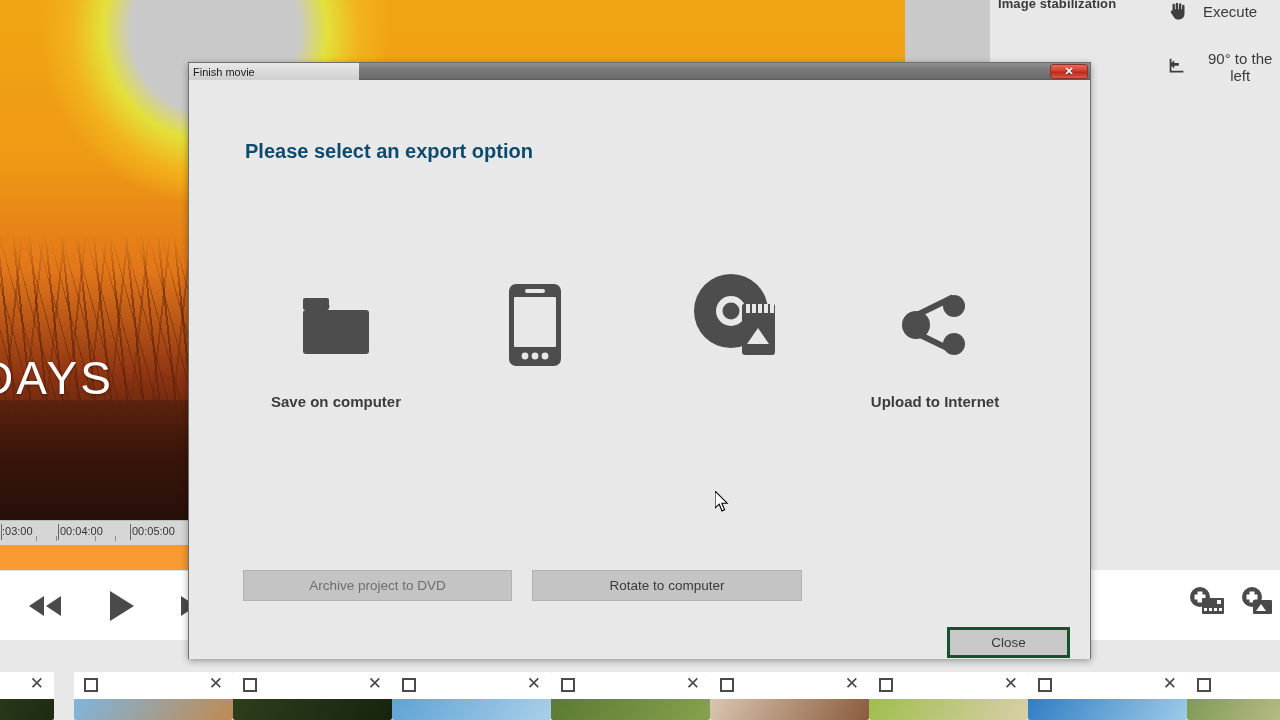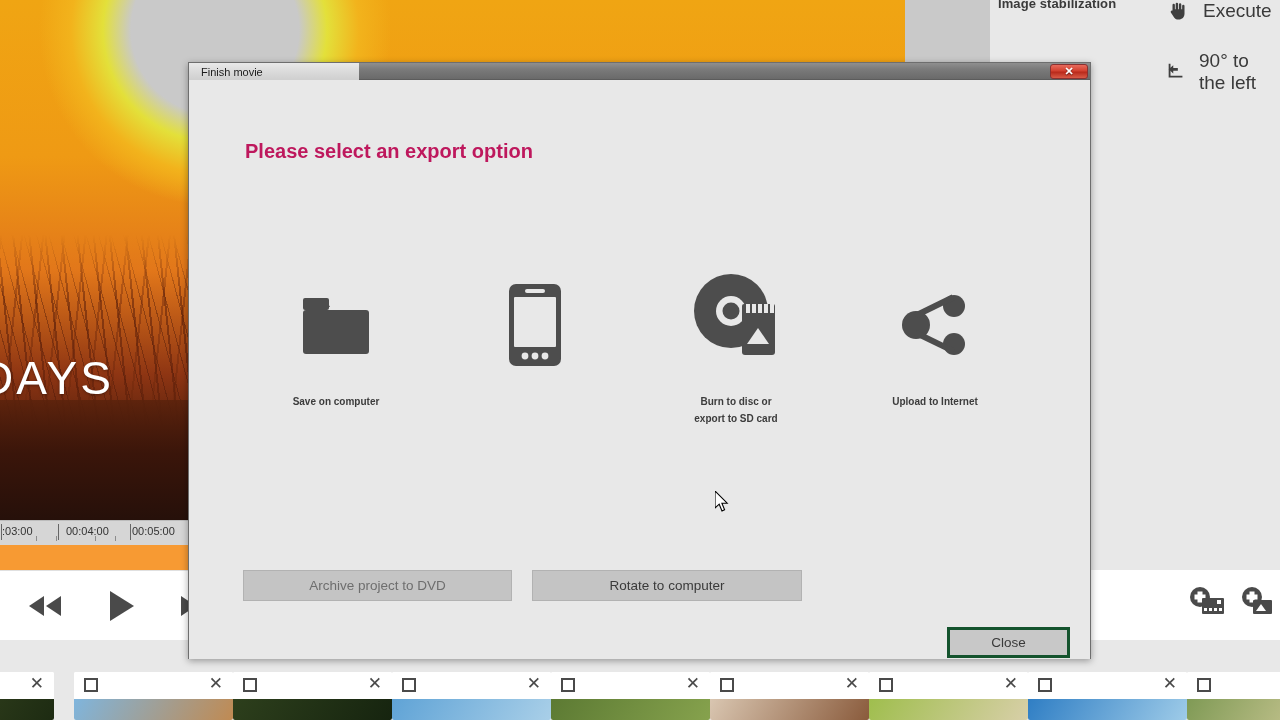--- a/index.html
+++ b/index.html
@@ -79,21 +79,21 @@
     background: #e8e8e8; padding: 0 0 0 0;
   }
   .rp-row { position: absolute; left: 0; width: 290px; }
   .rp-head {
     font-size: 13px; font-weight: bold; color: #3a3a3a; letter-spacing: .1px;
   }
   .rp-head.u { text-decoration: underline; }
   .rp-action { display: flex; align-items: center; gap: 12px; }
   .rp-action .ico { width: 26px; height: 26px; display:flex; align-items:center; justify-content:center; }
   .rp-action .ico svg { fill: #3f3f3f; }
-  .rp-action .lbl { font-size: 19px; color: #3a3a3a; }
+  .rp-action .lbl { font-size: 15px; color: #3a3a3a; }
 
   .bottom-white {
     position: absolute; left: 990px; top: 570px; width: 290px; height: 70px;
     background: #fff; display: flex; align-items: center; justify-content: flex-end;
     gap: 14px; padding-right: 6px;
   }
   .bottom-white .addico svg { fill: #4a4a4a; }
 
   .strip-gap {
     position: absolute; left: 0; top: 640px; width: 1280px; height: 32px; background: #e8e8e8;
@@ -127,44 +127,44 @@
     box-shadow: 0 2px 7px rgba(0,0,0,.35);
   }
   .titlebar {
     position: relative; height: 17px;
     background: linear-gradient(180deg,#8f8f8f 0%, #7a7a7a 40%, #6a6a6a 100%);
     border-bottom: 1px solid #5c5c5c;
   }
   .titlebar .tb-left {
     position: absolute; left: 0; top: 0; height: 17px; width: 170px;
     background: linear-gradient(180deg,#e9e9e9 0%, #dcdcdc 45%, #cfcfcf 100%);
-    display: flex; align-items: center; padding-left: 12px;
+    display: flex; align-items: center; padding-left: 4px;
   }
   .titlebar .tb-title { font-size: 11px; color: #1b1b1b; font-family: "Liberation Sans", sans-serif; }
   .closebtn {
     position: absolute; right: 2px; top: 1px; width: 38px; height: 15px;
     border-radius: 3px; border: 1px solid #8a3030;
     background: linear-gradient(180deg,#e86a5c 0%, #d2402f 45%, #b92a1b 55%, #d85a46 100%);
     display: flex; align-items: center; justify-content: center;
     color: #fff; font-size: 11px; font-weight: bold; font-family: "Liberation Sans", sans-serif;
     text-shadow: 0 1px 1px rgba(0,0,0,.5);
   }
   .dlg-body { position: relative; width: 100%; height: 579px; background: #e8e8e8; }
   .dlg-heading {
     position: absolute; left: 56px; top: 60px;
-    font-size: 20px; font-weight: bold; color: #be185d;
+    font-size: 20px; font-weight: bold; color: #0c4a6e;
   }
   .options { position: absolute; left: 0; top: 195px; width: 903px; }
   .opt {
     position: absolute; top: 0; width: 230px; text-align: center;
   }
   .opt .iconwrap { height: 100px; display: flex; align-items: center; justify-content: center; }
   .opt .iconwrap svg { fill: #4d4d4d; }
   .opt .olabel {
-    margin-top: 18px; font-size: 10px; font-weight: bold; color: #3c3c3c; line-height: 17px;
+    margin-top: 18px; font-size: 15px; font-weight: bold; color: #3c3c3c; line-height: 17px;
   }
   .archive-row { position: absolute; left: 0; top: 490px; width: 903px; }
   .btn {
     position: absolute; height: 31px;
     background: #c4c4c4; border: 1px solid #b2b2b2;
     display: flex; align-items: center; justify-content: center;
     font-size: 13.5px; color: #3a3a3a;
   }
   .btn.disabled { color: #6e6e6e; background: #c4c4c4; }
   .btn.close-btn { background: #c8c8c8; border: 3px solid #14532d; }
@@ -183,21 +183,21 @@
       <div class="title-text">DAYS</div>
     </div>
     <div class="preview-gray-right"></div>
 
     <div class="ruler">
       <div class="tick-major" style="left:1px"></div>
       <div class="tick-label" style="left:2px">:03:00</div>
       <div class="tick-minor" style="left:36px"></div>
       <div class="tick-minor" style="left:56px"></div>
       <div class="tick-major" style="left:58px"></div>
-      <div class="tick-label" style="left:66px">00:04:00</div>
+      <div class="tick-label" style="left:60px">00:04:00</div>
       <div class="tick-minor" style="left:95px"></div>
       <div class="tick-minor" style="left:115px"></div>
       <div class="tick-major" style="left:130px"></div>
       <div class="tick-label" style="left:132px">00:05:00</div>
     </div>
     <div class="track-orange"></div>
     <div class="track-rest"></div>
 
     <div class="transport">
       <div class="tbtn">
@@ -225,21 +225,21 @@
       </div>
       <div class="rp-row rp-action" style="top:-2px; left:175px; width:auto;">
         <div class="ico">
           <svg width="22" height="22" viewBox="0 0 24 24">
             <path d="M6 11V5.5a1.3 1.3 0 0 1 2.6 0V10h.9V4.2a1.3 1.3 0 0 1 2.6 0V10h.9V4.8a1.3 1.3 0 0 1 2.6 0V10h.9V6.6a1.3 1.3 0 0 1 2.6 0v8.2c0 4-2.6 6.6-6.3 6.6-3.1 0-4.8-1.4-6.1-4L4.2 13.6c-.5-1 .1-2 1.1-2.2.3-.1.5 0 .7.1z"></path>
           </svg>
         </div>
         <div class="lbl">Execute</div>
       </div>
 
-      <div class="rp-row rp-action" style="top:50px; left:175px; width:auto;">
+      <div class="rp-row rp-action" style="top:50px; left:175px; width:auto;text-align:center;">
         <div class="ico">
           <svg width="22" height="22" viewBox="0 0 24 24">
             <path d="M4 3h2v13h13v2H4z"></path>
             <path d="M9 4.5l-5 4.5 5 4.5v-3h5v-3H9z"></path>
           </svg>
         </div>
         <div class="lbl">90° to the left</div>
       </div>
     </div>
 
@@ -383,22 +383,20 @@
               <path d="M49 37h30a3 3 0 0 1 3 3v39a3 3 0 0 1-3 3H52a3 3 0 0 1-3-3z"></path>
               <rect x="49" y="31" width="33" height="10" rx="2"></rect>
               <rect x="53" y="31" width="4" height="9" fill="#e8e8e8"></rect>
               <rect x="59" y="31" width="4" height="9" fill="#e8e8e8"></rect>
               <rect x="65" y="31" width="4" height="9" fill="#e8e8e8"></rect>
               <rect x="71" y="31" width="4" height="9" fill="#e8e8e8"></rect>
               <rect x="77" y="31" width="4" height="9" fill="#e8e8e8"></rect>
               <polygon points="65,55 76,71 54,71" fill="#e8e8e8"></polygon>
             </svg>
           </div>
-          <div class="olabel" style="white-space:pre-line;">Burn to disc or
-export to SD card</div>
         </div>
 
         <div class="opt" style="left:631px;">
           <div class="iconwrap">
             <svg width="70" height="66" viewBox="0 0 70 66">
               <circle cx="16" cy="33" r="14"></circle>
               <circle cx="54" cy="14" r="11"></circle>
               <circle cx="54" cy="52" r="11"></circle>
               <rect x="14" y="21" width="42" height="6" transform="rotate(-26 14 21)"></rect>
               <rect x="17" y="38" width="42" height="6" transform="rotate(26 17 38)"></rect>

